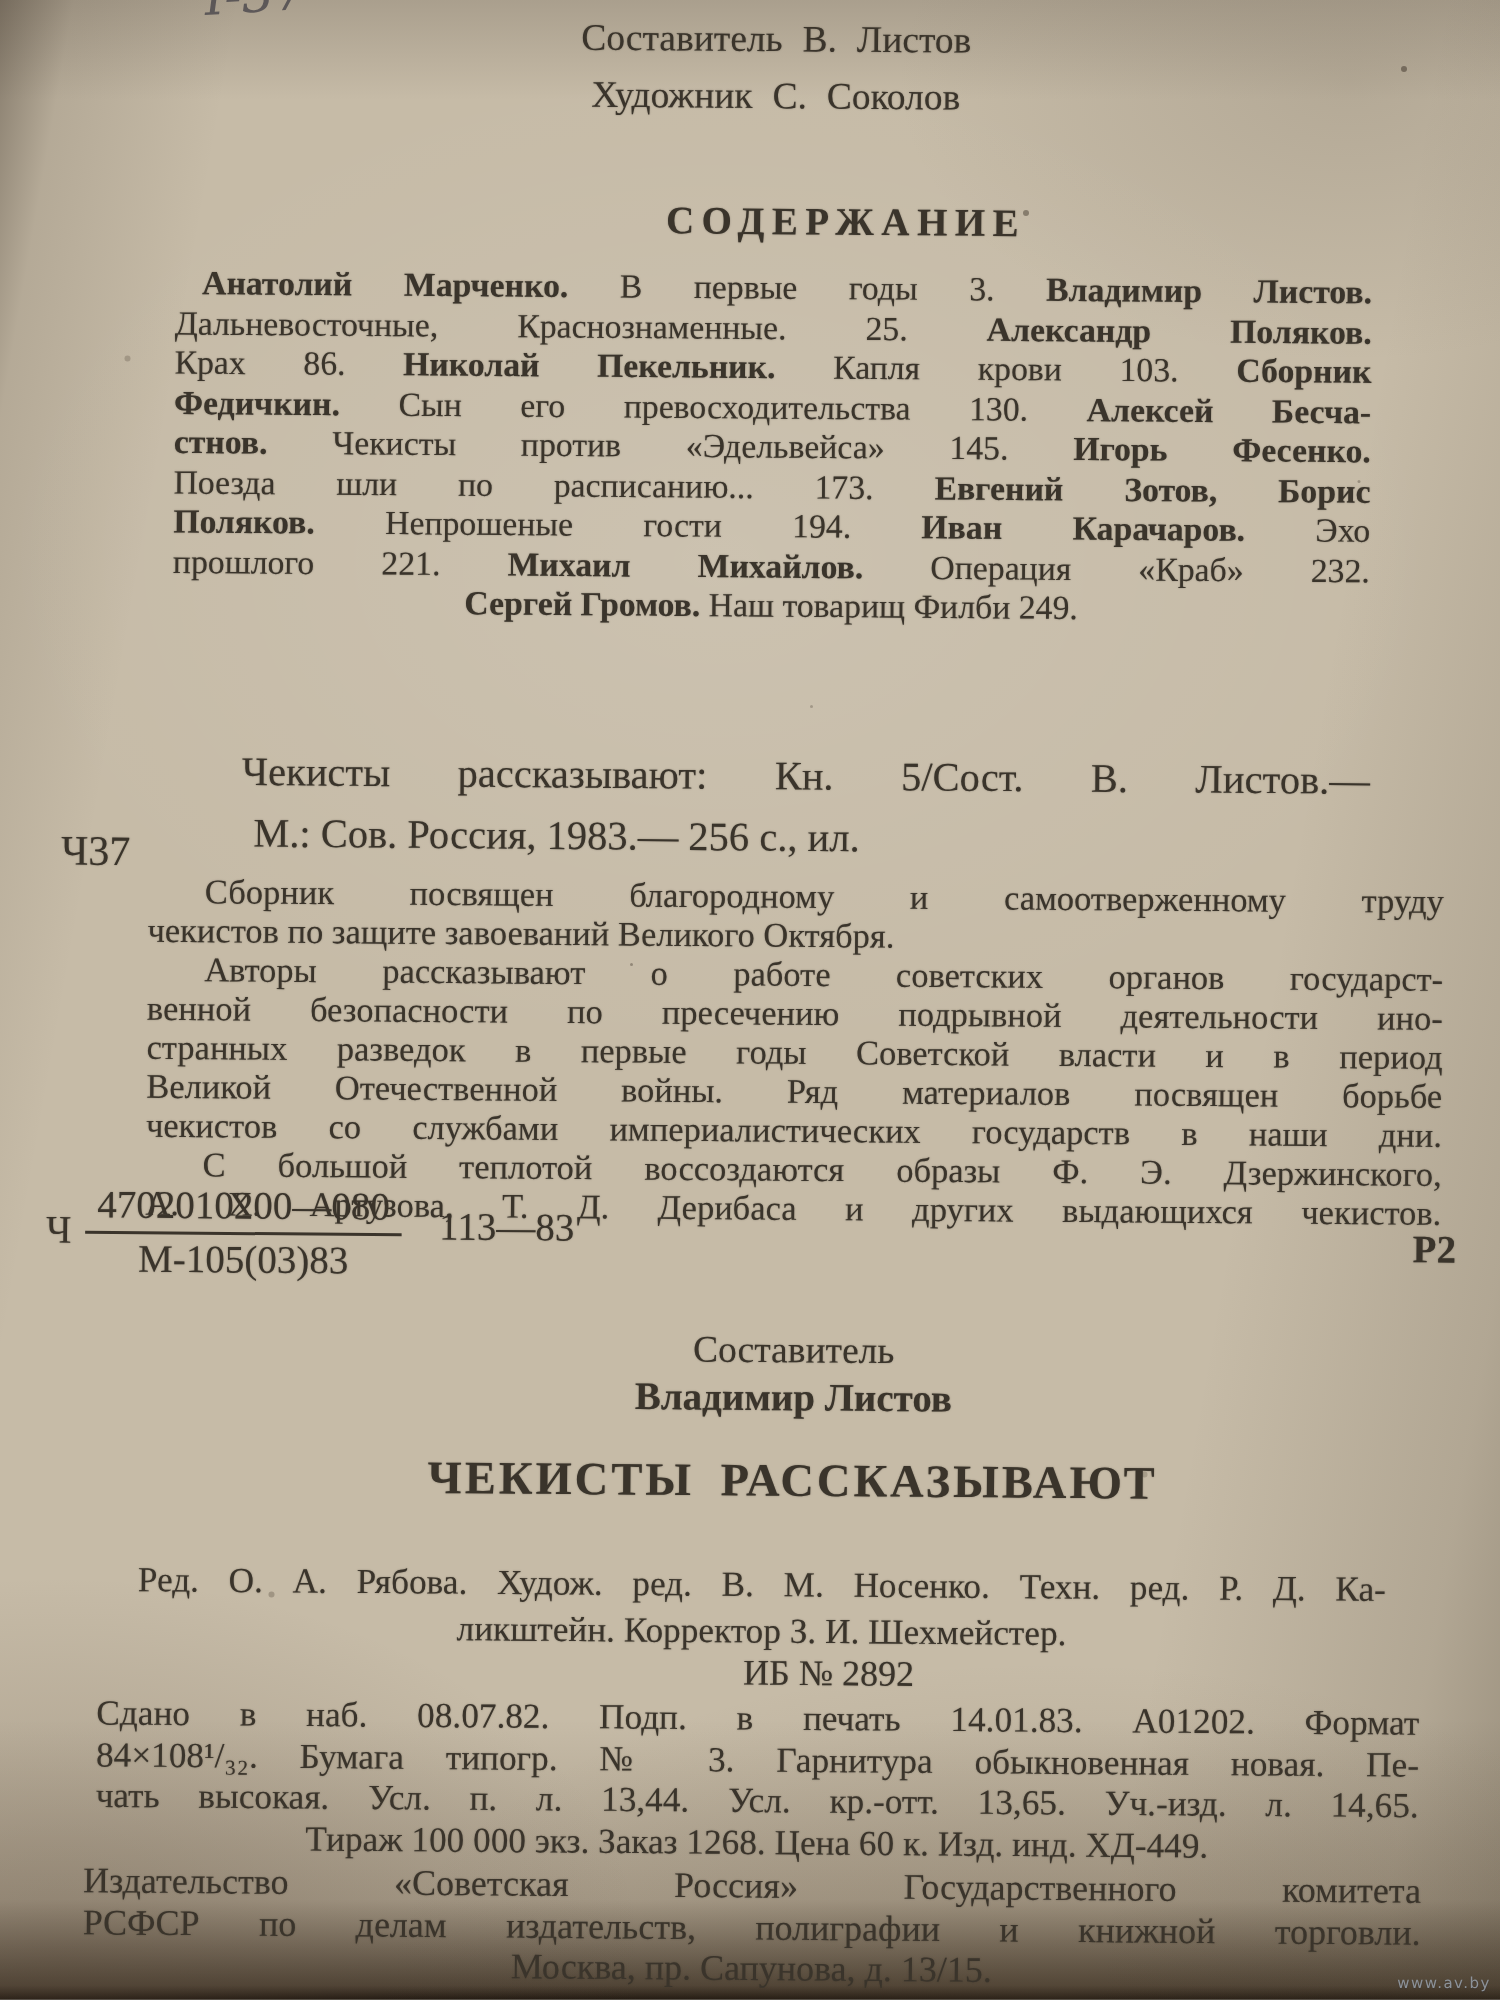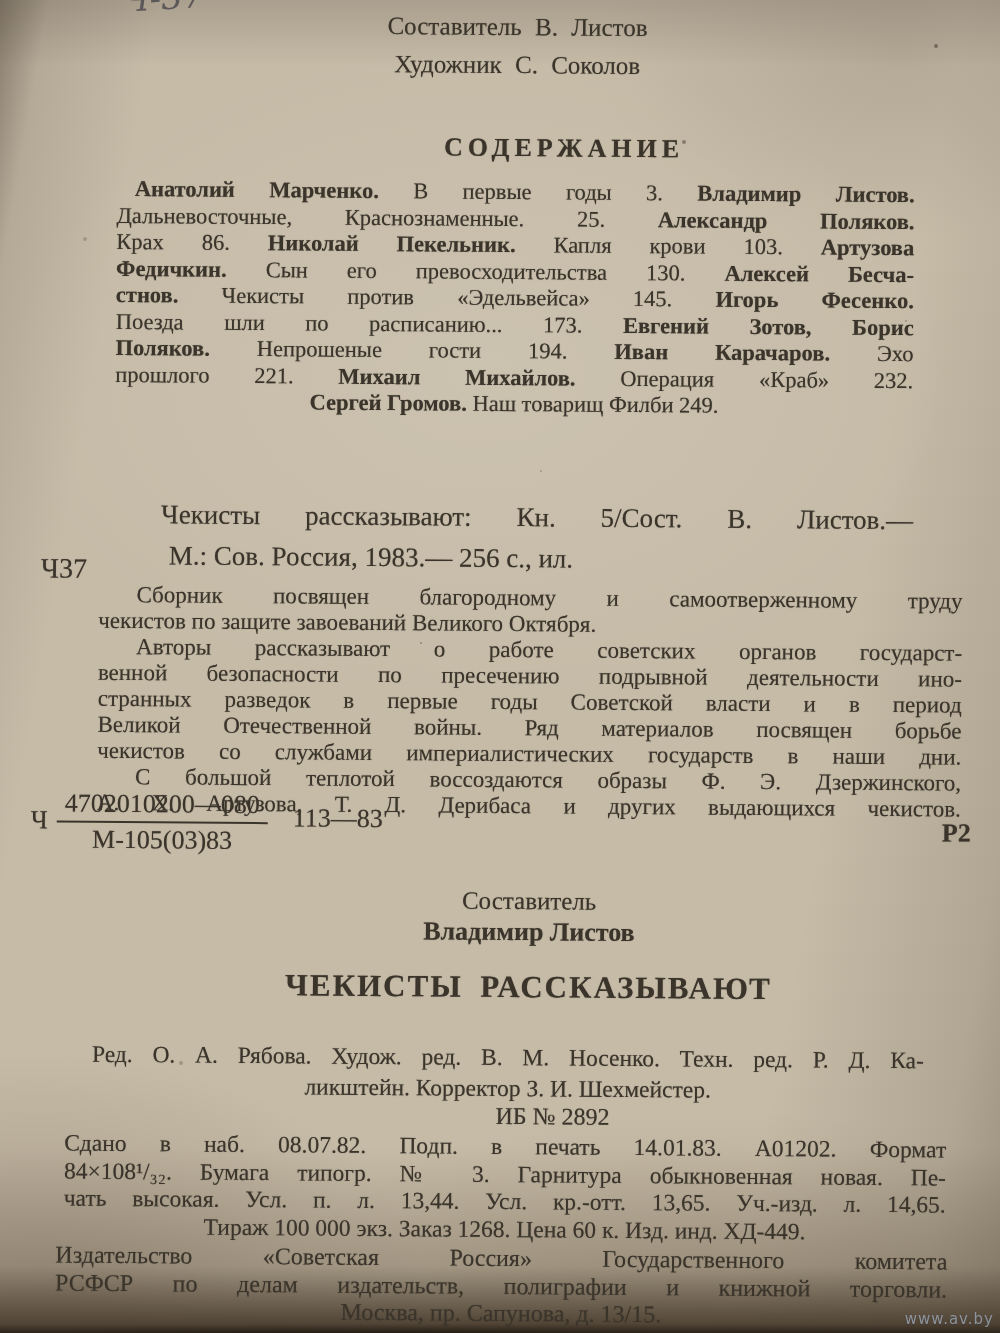--- a/index.html
+++ b/index.html
@@ -55,21 +55,21 @@
   .imprint-label{font-size:25px;line-height:30px;}
   .imprint-name{font-size:26px;font-weight:bold;line-height:32px;}
   .imprint-title{margin-top:21px;font-size:31px;font-weight:bold;letter-spacing:2px;word-spacing:8px;}
 
   .editors{position:absolute;top:1042px;left:95px;width:832px;font-size:23.5px;line-height:31px;}
   .ib{position:absolute;top:1103px;left:0;right:0;text-align:center;padding-left:112px;font-size:24px;}
   .print{position:absolute;top:1133px;left:68px;width:882px;font-size:23.5px;line-height:27.5px;}
   .publisher{position:absolute;top:1245px;left:60px;width:892px;font-size:24px;line-height:27.5px;}
 
   .watermark{position:absolute;right:6px;bottom:5px;font-family:"DejaVu Sans",sans-serif;
-    font-size:15px;letter-spacing:1px;color:#97a0ab;opacity:.85;text-shadow:0 1px 1px rgba(45,45,55,.45);}
+    font-size:10px;letter-spacing:1px;color:#97a0ab;opacity:.85;text-shadow:0 1px 1px rgba(45,45,55,.45);}
 
   .specks{position:absolute;left:0;top:0;width:2px;height:2px;border-radius:50%;
     box-shadow:
       683px 141px 0 1px rgba(60,50,40,.45),
       935px 45px 0 1px rgba(60,50,40,.5),
       905px 320px 0 0 rgba(70,60,50,.35),
       180px 1062px 0 1px rgba(60,50,40,.28),
       420px 642px 0 0 rgba(60,50,40,.38),
       762px 982px 0 1px rgba(80,70,55,.25),
       84px 238px 0 1px rgba(90,80,65,.3),
@@ -88,21 +88,21 @@
     <div class="top-credits">
       <div>Составитель В. Листов</div>
       <div>Художник С. Соколов</div>
     </div>
 
     <h2 class="toc-heading">СОДЕРЖАНИЕ</h2>
 
     <div class="toc" data-last="center">
         <div class="ln first"><span class="b">Анатолий Марченко.</span><span> В первые годы 3. </span><span class="b">Владимир Листов.</span></div>
         <div class="ln"><span>Дальневосточные, Краснознаменные. 25. </span><span class="b">Александр Поляков.</span></div>
-        <div class="ln"><span>Крах 86. </span><span class="b">Николай Пекельник.</span><span> Капля крови 103. </span><span class="b">Артузова</span></div>
+        <div class="ln"><span>Крах 86. </span><span class="b">Николай Пекельник.</span><span> Капля крови 103. </span><span class="b">Сборник</span></div>
         <div class="ln"><span class="b">Федичкин.</span><span> Сын его превосходительства 130. </span><span class="b">Алексей Бесча-</span></div>
         <div class="ln"><span class="b">стнов.</span><span> Чекисты против «Эдельвейса» 145. </span><span class="b">Игорь Фесенко.</span></div>
         <div class="ln"><span>Поезда шли по расписанию... 173. </span><span class="b">Евгений Зотов, Борис</span></div>
         <div class="ln"><span class="b">Поляков.</span><span> Непрошеные гости 194. </span><span class="b">Иван Карачаров.</span><span> Эхо</span></div>
         <div class="ln"><span>прошлого 221. </span><span class="b">Михаил Михайлов.</span><span> Операция «Краб» 232.</span></div>
         <div class="ln last"><span class="b">Сергей Громов.</span><span> Наш товарищ Филби 249.</span></div>
       </div>
 
     <div class="cat-entry" data-last="left">
       <span class="cat-index">Ч37</span>

